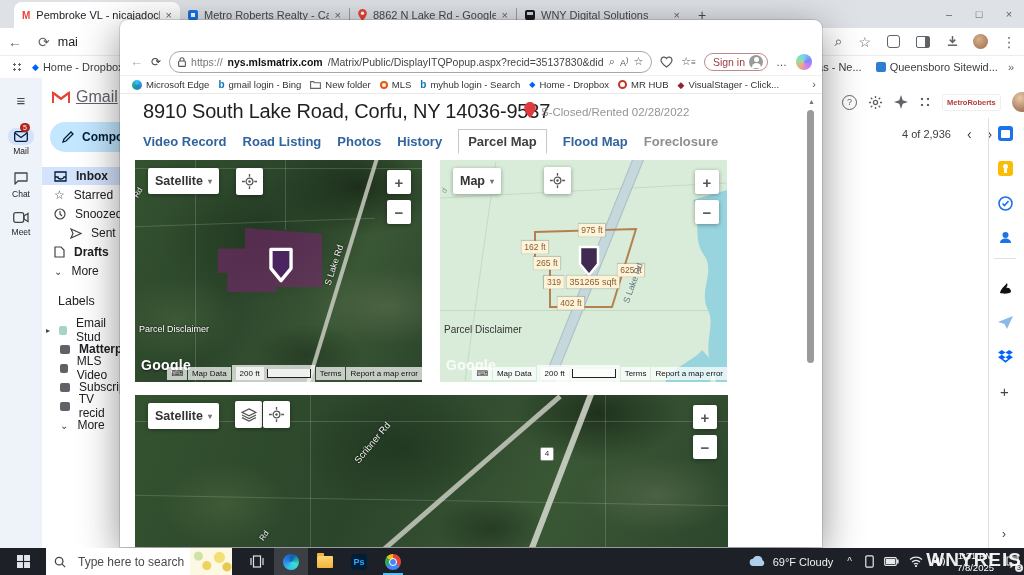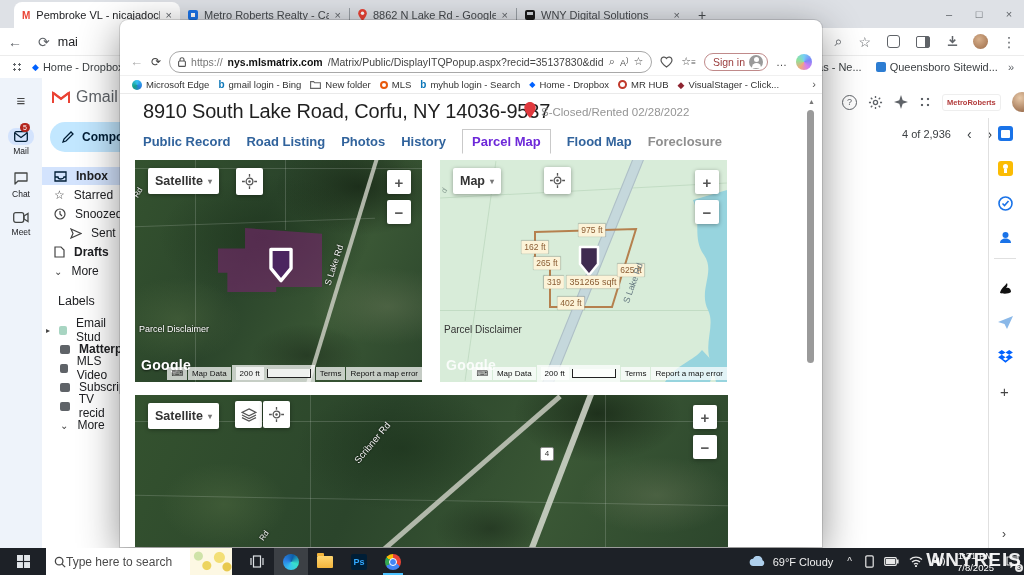--- a/index.html
+++ b/index.html
@@ -44,21 +44,21 @@
   .e-url .path{color:#444;overflow:hidden;white-space:nowrap;flex:1;}
   .e-bm{left:0;top:56px;width:702px;height:18px;background:#fff;display:flex;align-items:center;gap:9px;padding:0 12px;font-size:9.5px;color:#333;box-sizing:border-box;border-bottom:1px solid #eaeaea;overflow:hidden;}
   .e-bm .b{display:flex;align-items:center;gap:4px;flex:0 0 auto;}
   .sign-pill{display:flex;align-items:center;gap:4px;border:1px solid #c08a8a;border-radius:11px;padding:1px 4px 1px 8px;font-size:10.5px;color:#9a3b3b;}
 
   
   .l-title{font-size:20px;color:#1f1f1f;font-weight:500;letter-spacing:-0.2px;}
   .l-status{font-size:11.5px;color:#949494;}
   .l-nav{display:flex;align-items:center;gap:16px;font-size:13px;font-weight:bold;color:#31639c;height:26px;}
   .l-nav .lk{color:#31639c;}
-  .l-nav .active{color:#6d28d9;background:#fff;border:1px solid #c9c9c9;border-bottom:1px solid #fff;padding:4px 9px;}
+  .l-nav .active{color:#404040;background:#fff;border:1px solid #c9c9c9;border-bottom:1px solid #fff;padding:4px 9px;}
   .l-nav .dis{color:#8e8e8e;}
 
   
   .map{position:absolute;overflow:hidden;}
   .sat{background-color:#2f4a2c;background-image:
     radial-gradient(ellipse 120px 70px at 78% 12%, rgba(8,18,8,.55), transparent 70%),
     radial-gradient(ellipse 90px 60px at 15% 72%, rgba(78,105,64,.5), transparent 70%),
     radial-gradient(ellipse 150px 90px at 45% 35%, rgba(26,48,26,.6), transparent 70%),
     radial-gradient(ellipse 110px 55px at 88% 66%, rgba(104,120,88,.45), transparent 70%),
     radial-gradient(ellipse 80px 45px at 60% 88%, rgba(22,36,22,.5), transparent 70%),
@@ -73,21 +73,21 @@
   .chip{position:absolute;transform:translate(-50%,-50%);background:#fcf3d8;color:#8a5c33;font-size:8.5px;line-height:1;padding:2px 3px;white-space:nowrap;border-radius:1px;box-shadow:0 0 1px rgba(0,0,0,.25);}
   .disclaimer{position:absolute;font-size:9px;}
   .glogo{position:absolute;font-size:14px;font-weight:bold;letter-spacing:.3px;}
   .attr{position:absolute;right:0;bottom:0;display:flex;align-items:center;gap:1px;font-size:8px;color:#111;}
   .attr span{background:rgba(255,255,255,.72);padding:2px 4px;display:flex;align-items:center;gap:3px;white-space:nowrap;}
   .scalebar{display:inline-block;width:34px;height:4px;border:1px solid #222;border-top:none;}
 
   
   .taskbar{left:0;top:548px;width:1024px;height:27px;background:#1d2127;z-index:9;display:flex;align-items:center;color:#e8e8e8;}
   .tb-btn{height:27px;display:flex;align-items:center;justify-content:center;}
-  .tb-search{width:186px;height:27px;background:#fff;display:flex;align-items:center;gap:0;padding:0 8px;box-sizing:border-box;color:#4a4a4a;font-size:12px;position:relative;overflow:hidden;}
+  .tb-search{width:186px;height:27px;background:#fff;display:flex;align-items:center;gap:12px;padding:0 8px;box-sizing:border-box;color:#4a4a4a;font-size:12px;position:relative;overflow:hidden;}
   .tb-appicon{width:34px;position:relative;}
   .watermark{position:absolute;right:2px;top:549px;font-size:19px;font-weight:bold;color:rgba(255,255,255,.92);letter-spacing:1px;z-index:11;}
   .tray-txt{font-size:11px;color:#f0f0f0;}
   .clock{font-size:9.5px;line-height:1.2;text-align:center;color:#fff;}
 </style>
 </head>
 <body>
 
 <div class="screen">
 
@@ -186,21 +186,21 @@
       <div class="cap">Meet</div>
     </div>
   </div>
 
   <div class="abs gm-side">
     <div class="abs flex" style="left:10px;top:10px;gap:6px;">
       <svg width="18" height="14" viewBox="0 0 18 14">
           <path d="M1 13V3l8 6 8-6v10" fill="none" stroke="#ea4335" stroke-width="2"></path>
           <path d="M1 2.5L9 8.5 17 2.5" fill="none" stroke="#ea4335" stroke-width="2"></path>
         </svg>
-      <span style="font-size:16px;color:#5f6368;">Gmail</span>
+      <span style="font-size:16px;color:#5f6368;text-decoration:underline;">Gmail</span>
     </div>
     <div class="abs flex" style="left:8px;top:44px;width:104px;height:30px;background:#c2e7ff;border-radius:16px;gap:8px;padding-left:12px;box-sizing:border-box;">
       <svg width="12" height="12" viewBox="0 0 12 12">
           <path d="M1 11l1-3 7-7 2 2-7 7z" fill="none" stroke="#001d35" stroke-width="1.3"></path>
         </svg>
       <span style="font-size:12px;font-weight:bold;color:#001d35;">Compose</span>
     </div>
     <div class="gm-item gm-pill" style="top:89px;padding-left:12px;left:0;">
       <svg width="13" height="11" viewBox="0 0 13 11">
           <path d="M1 1h11v9H1zM1 6h3c0 1 1 2 2.5 2S10 7 10 6h2" fill="none" stroke="#001d35" stroke-width="1.3"></path>
@@ -400,21 +400,21 @@
       <span class="abs" style="right:6px;top:2px;color:#555;font-size:11px;">›</span>
     </div>
 
     <div class="abs l-title" style="left:23px;top:80px;">8910 South Lake Road, Corfu, NY 14036-9537</div>
     <svg class="abs" style="left:404px;top:82px;" width="12" height="16" viewBox="0 0 10 14">
         <path d="M5 0C2.2 0 0 2.2 0 5c0 3.7 5 9 5 9s5-5.3 5-9C10 2.2 7.8 0 5 0z" fill="#e0393e"></path>
       </svg>
     <span class="abs l-status" style="left:421px;top:86px;">S-Closed/Rented 02/28/2022</span>
 
     <div class="abs l-nav" style="left:23px;top:108px;">
-      <span class="lk">Public Record</span>
+      <span class="lk">Video Record</span>
       <span class="lk">Road Listing</span>
       <span class="lk">Photos</span>
       <span class="lk">History</span>
       <span class="active">Parcel Map</span>
       <span class="lk">Flood Map</span>
       <span class="dis">Foreclosure</span>
     </div>
 
     <span class="abs" style="left:688px;top:78px;font-size:7px;color:#777;">▲</span>
     <div class="abs" style="left:687px;top:90px;width:7px;height:253px;background:#9a9a9a;border-radius:4px;"></div>

